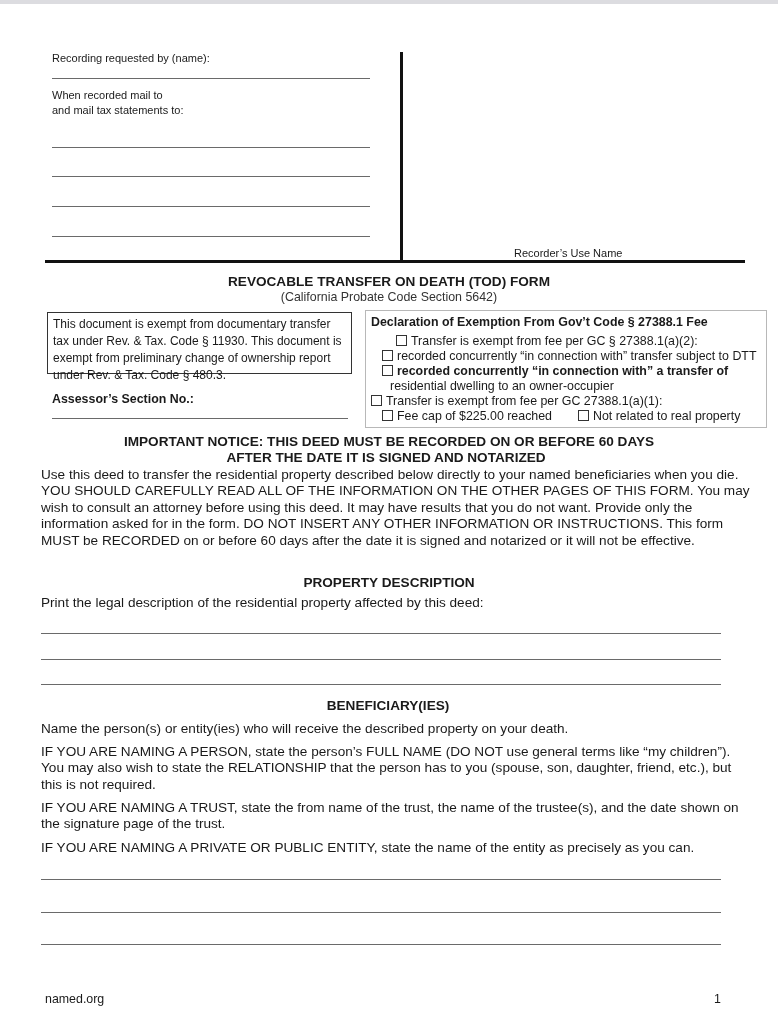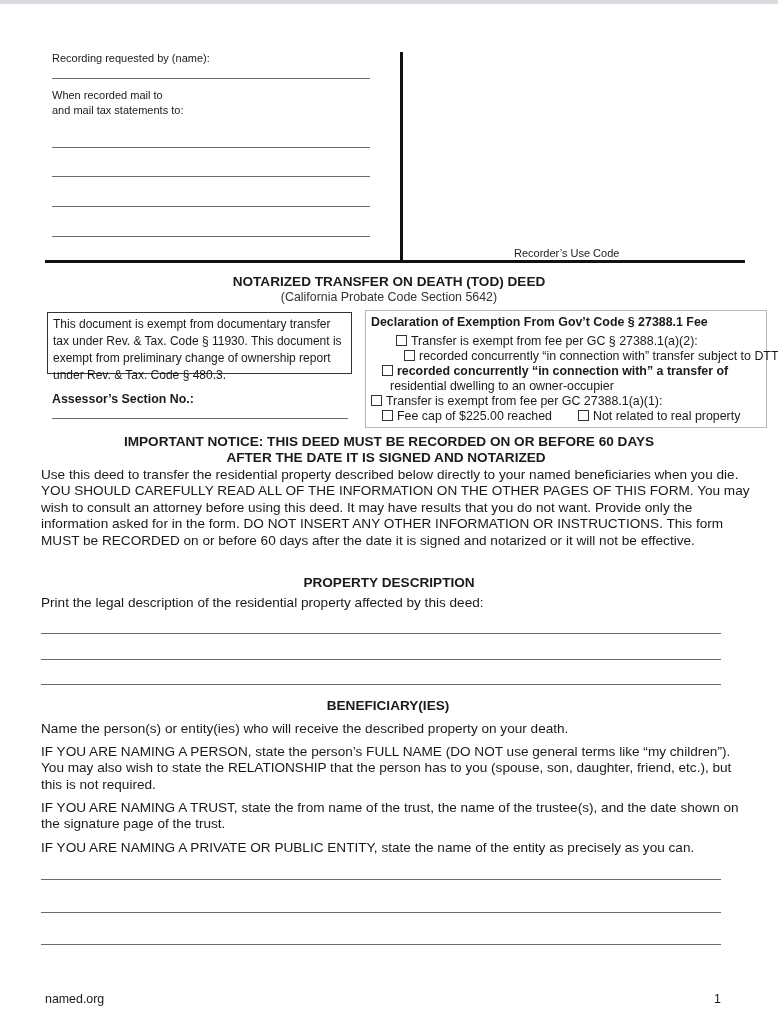--- a/index.html
+++ b/index.html
@@ -46,40 +46,40 @@
   <div class="abs t13" style="left:52px; top:47px;">Recording requested by (name):</div>
   <div class="blank" style="left:52px; top:74px; width:318px;"></div>
   <div class="abs t13" style="left:52px; top:84px;">When recorded mail to</div>
   <div class="abs t13" style="left:52px; top:99px;">and mail tax statements to:</div>
   <div class="blank" style="left:52px; top:143px; width:318px;"></div>
   <div class="blank" style="left:52px; top:172px; width:318px;"></div>
   <div class="blank" style="left:52px; top:202px; width:318px;"></div>
   <div class="blank" style="left:52px; top:232px; width:318px;"></div>
 
   <div class="vrule"></div>
-  <div class="abs t13" style="left:514px; top:242px;">Recorder’s Use Code</div>
+  <div class="abs t13" style="left:514px; top:242px;">Recorder’s Use Name</div>
   <div class="hrule"></div>
 
-  <div class="abs center bold" style="left:0; width:778px; top:270px; font-size:13.6px;">NOTARIZED TRANSFER ON DEATH (TOD) DEED</div>
+  <div class="abs center bold" style="left:0; width:778px; top:270px; font-size:13.6px;">REVOCABLE TRANSFER ON DEATH (TOD) FORM</div>
   <div class="abs center" style="left:0; width:778px; top:286px; font-size:12.4px; color:#333;">(California Probate Code Section 5642)</div>
 
   <div class="exempt-box">
     <span>This document is exempt from documentary transfer tax under Rev. &amp; Tax. Code § 11930. This document is exempt from preliminary change of ownership report under Rev. &amp; Tax. Code § 480.3.</span>
   </div>
 
   <div class="abs bold" style="left:52px; top:388px; font-size:12.4px;">Assessor’s Section No.:</div>
   <div class="blank" style="left:52px; top:414px; width:296px;"></div>
 
   <div class="decl-box"></div>
   <div class="decl-line bold" style="left:371px; top:311px;">Declaration of Exemption From Gov’t Code § 27388.1 Fee</div>
 
   <div class="decl-line" style="left:371px; top:330px;padding-left:25px;">
     <span class="cb"></span><span>Transfer is exempt from fee per GC § 27388.1(a)(2):</span>
   </div>
-  <div class="decl-line" style="left:404px; top:345px;">
+  <div class="decl-line" style="left:382px; top:345px;">
     <span class="cb"></span><span>recorded concurrently “in connection with” transfer subject to DTT</span>
   </div>
   <div class="decl-line" style="left:382px; top:360px;font-weight:bold;">
     <span class="cb"></span><span>recorded concurrently “in connection with” a transfer of</span>
   </div>
   <div class="decl-line" style="left:390px; top:375px;">residential dwelling to an owner-occupier</div>
   <div class="decl-line" style="left:371px; top:390px;">
     <span class="cb"></span><span>Transfer is exempt from fee per GC 27388.1(a)(1):</span>
   </div>
   <div class="decl-line" style="left:382px; top:405px;">

